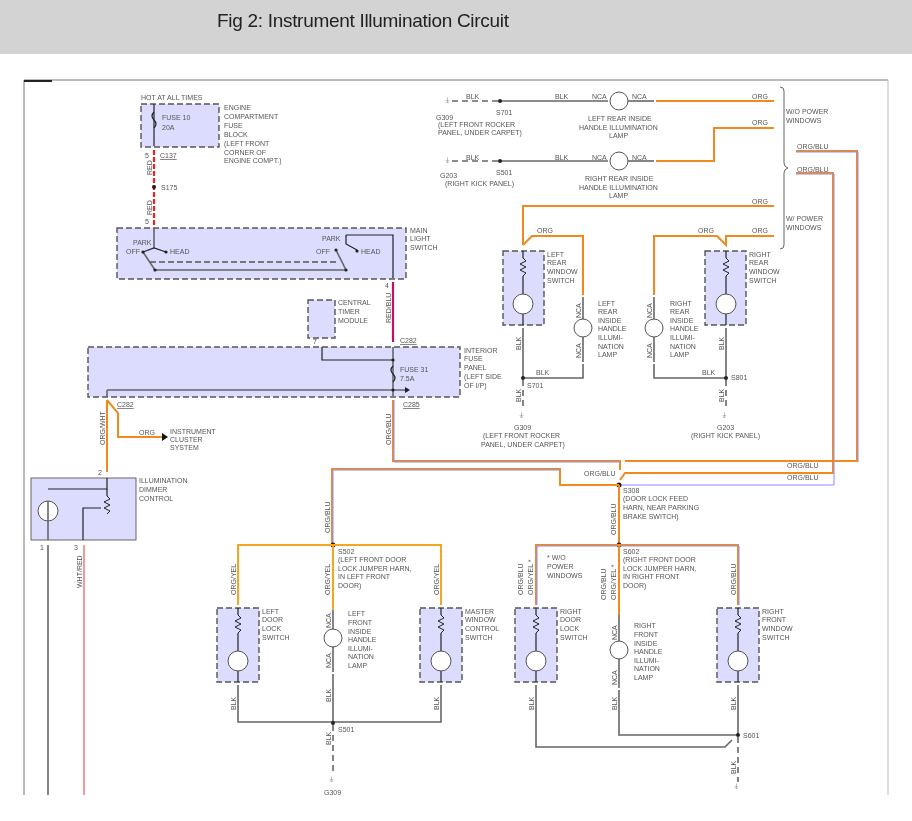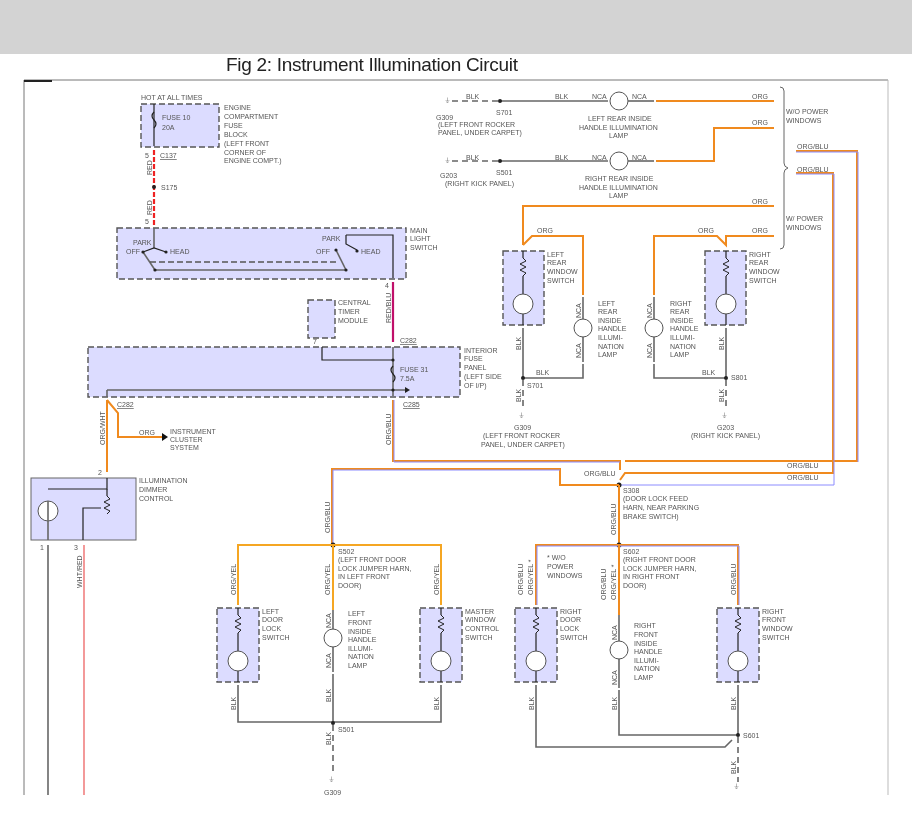--- a/index.html
+++ b/index.html
@@ -1,18 +1,18 @@
 <!DOCTYPE html>
 <html><head>
 <meta charset="utf-8">
 <style>
   html,body{margin:0;padding:0;background:#fff;}
   body{width:912px;height:821px;position:relative;overflow:hidden;font-family:"Liberation Sans",sans-serif;}
   .header{position:absolute;left:0;top:0;width:912px;height:54px;background:#d3d3d3;}
-  .header .title{position:absolute;left:226px;top:10px;font-family:"Liberation Sans",sans-serif;font-size:19px;color:#222;letter-spacing:-0.3px;margin-top:44px;}
+  .header .title{position:absolute;left:217px;top:10px;font-family:"Liberation Sans",sans-serif;font-size:19px;color:#222;letter-spacing:-0.3px;}
   svg#diagram{position:absolute;left:0;top:0;}
   svg text{font-family:"Liberation Sans",sans-serif;font-size:7px;fill:#555;}
   .box{fill:#dcdcff;stroke:#555;stroke-width:1.4;stroke-dasharray:6 3;}
   .box-solid{fill:#dcdcff;stroke:#666;stroke-width:1;}
   .w-blk{stroke:#666;stroke-width:1.6;fill:none;}
   .w-blk-d{stroke:#666;stroke-width:1.6;fill:none;stroke-dasharray:6 4;}
   .w-org{stroke:#f08a1e;stroke-width:2;fill:none;}
   .w-orgblu{stroke:#f08a1e;stroke-width:2;fill:none;}
   .w-orgblu-b{stroke:#8c8cff;stroke-width:1;fill:none;}
   .w-orgyel{stroke:#f5a623;stroke-width:2;fill:none;}

